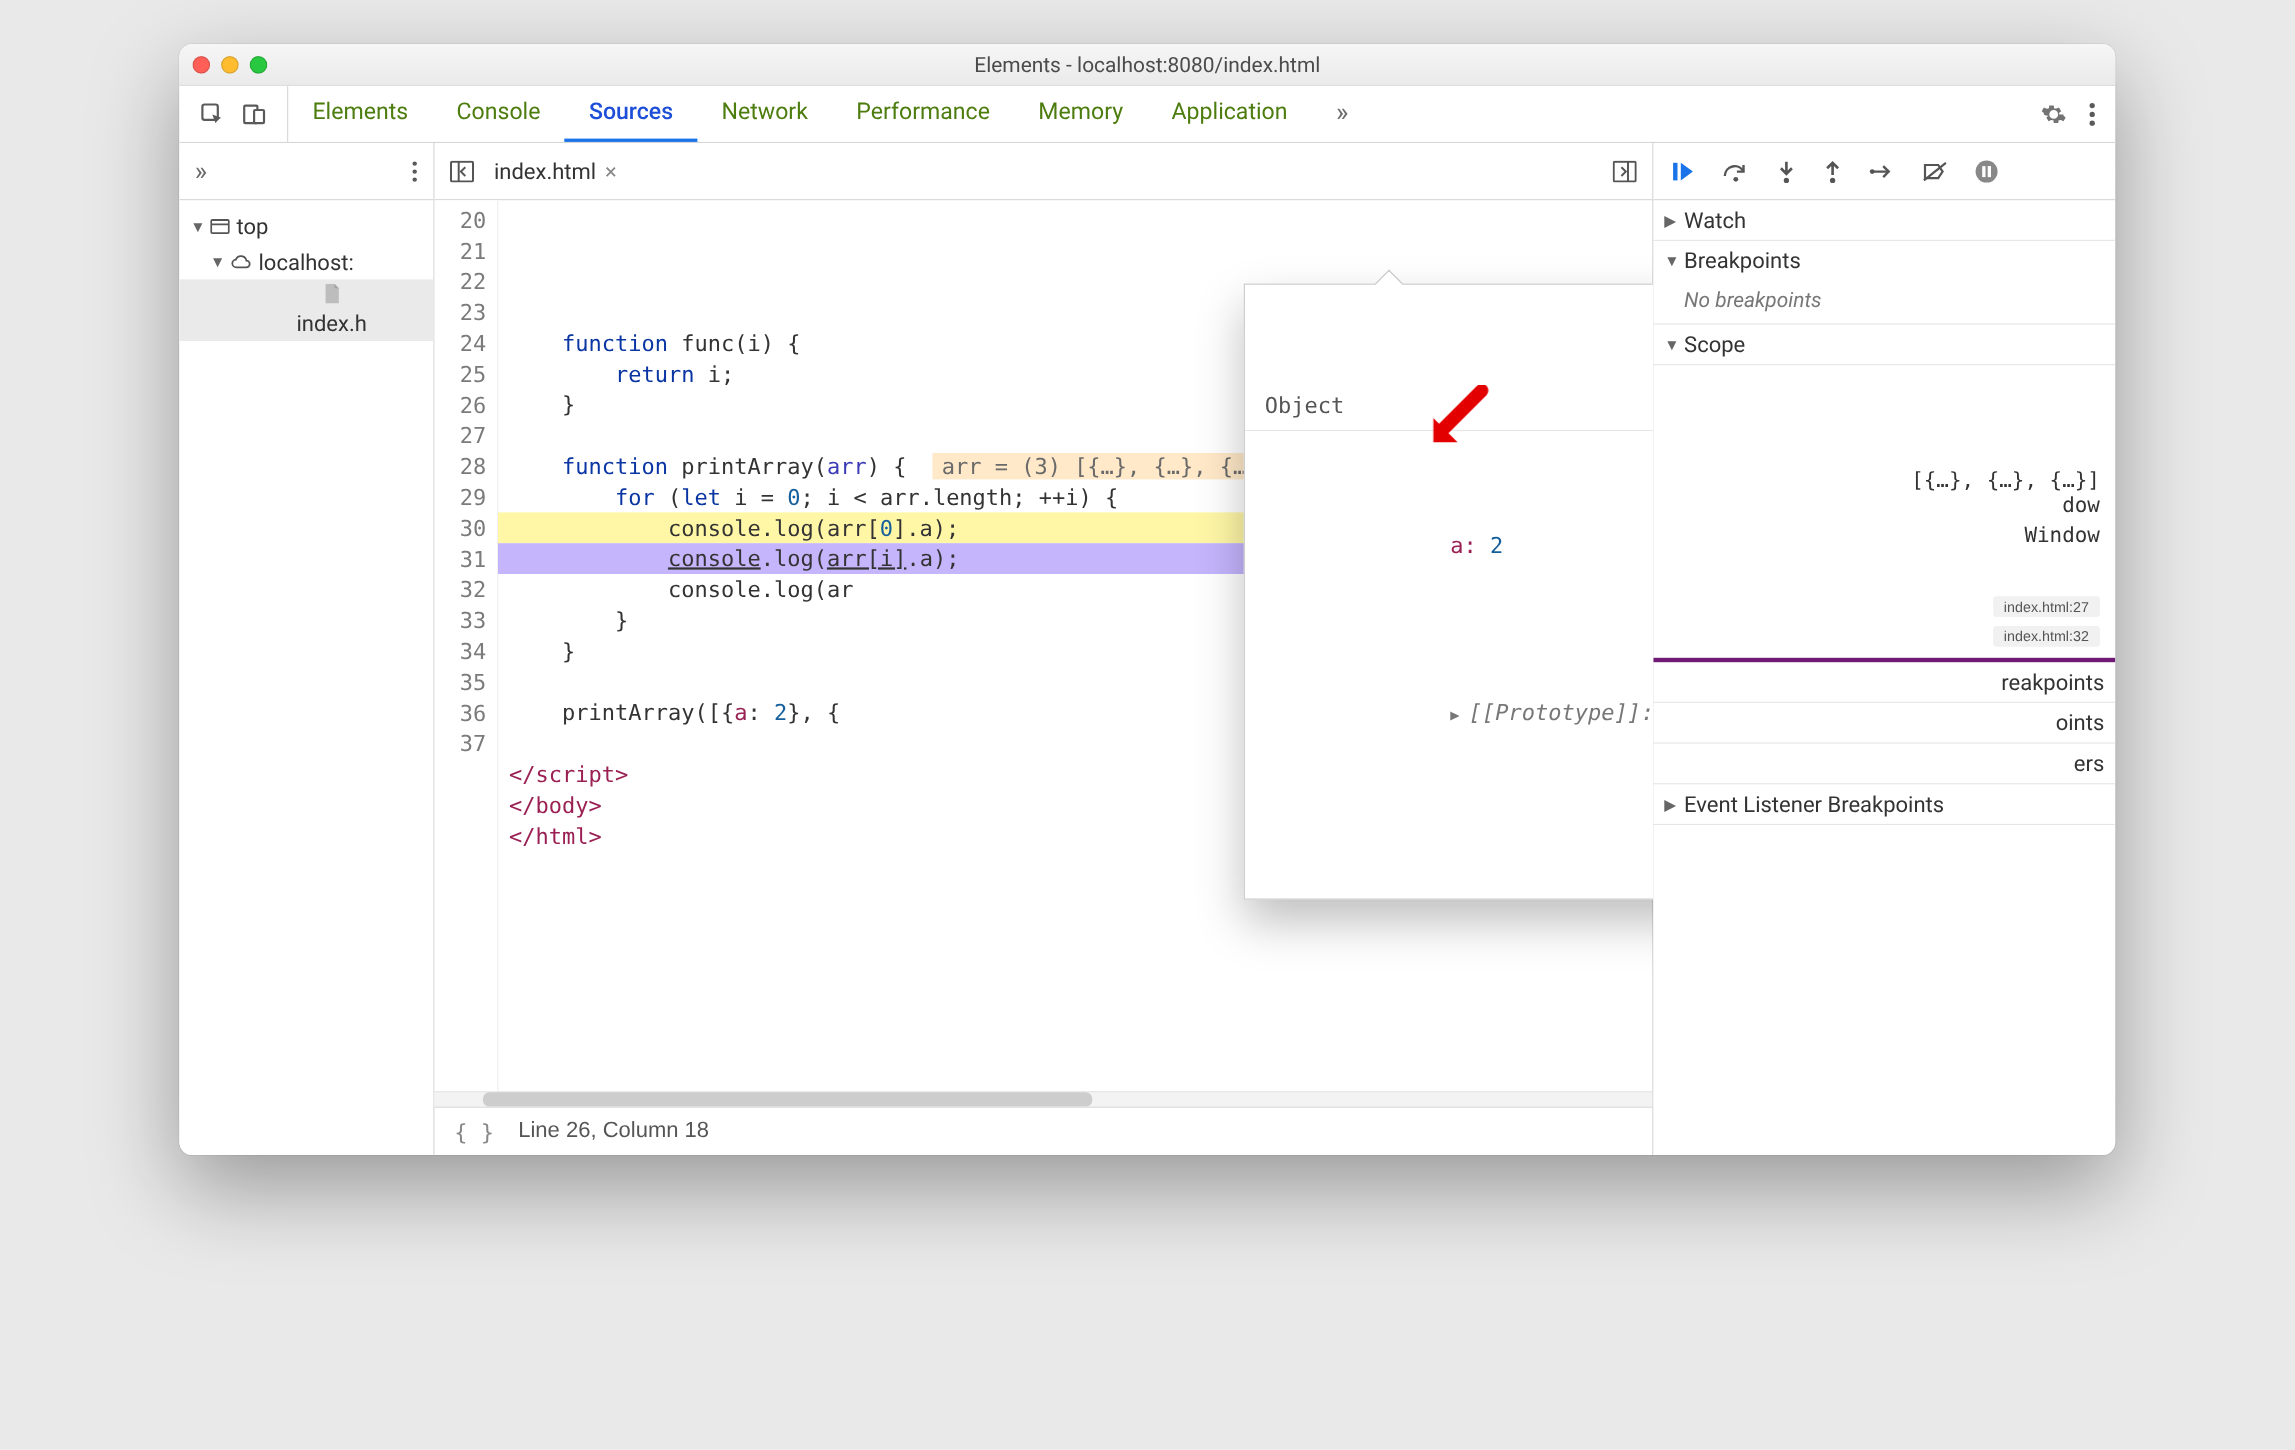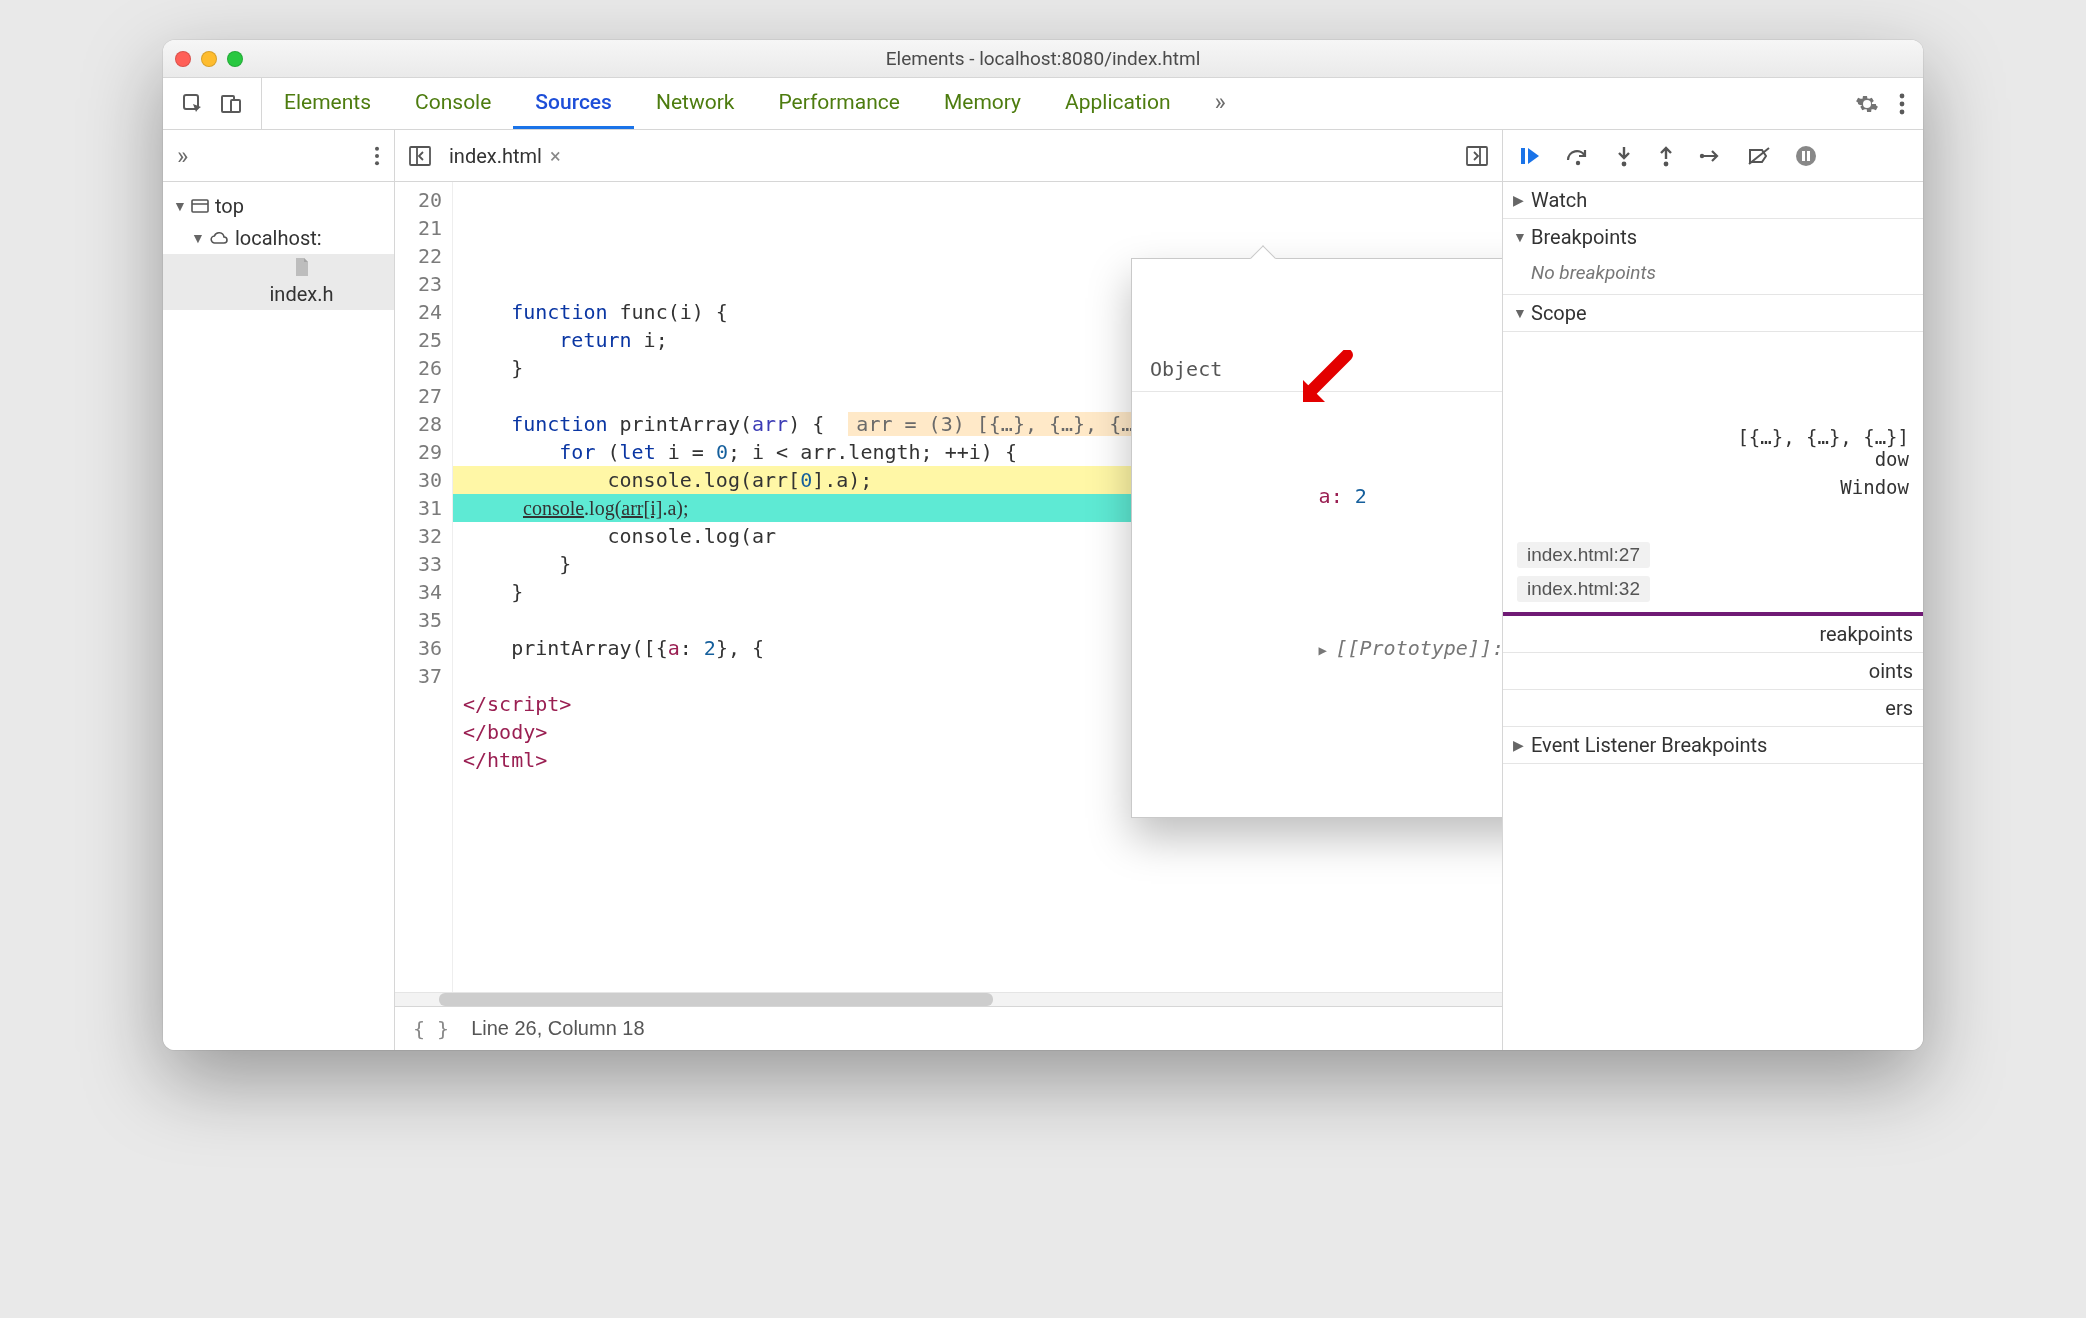--- a/index.html
+++ b/index.html
@@ -113,21 +113,21 @@
     padding: 4px 10px 4px 0;
     border-right: 1px solid #eee;
   }
   .code {
     flex: 1;
     padding: 4px 0;
     white-space: pre; overflow-x: auto;
     position: relative;
   }
   .code .line { padding: 0 10px; position: relative; }
-  .hl-exec { background: #5eead4; font-family: Liberation Serif, serif; }
+  .hl-exec { background: #c4b5fd; }
   .hl-prev { background: #fff7a6; }
   .tok-kw { color: #0a36a3; }
   .tok-str2 { color: #3b3bb5; }
   .tok-num { color: #155f9c; }
   .tok-tag { color: #9a1f52; }
   .tok-prop { color: #9a1f52; }
   .inline-hint {
     background: #ffe9c8; color: #6a6a6a; padding: 0 8px;
   }
   .statusbar {
@@ -156,22 +156,22 @@
   }
   .section {
     border-bottom: 1px solid #e5e5e5;
   }
   .section-header {
     display: flex; align-items: center; gap: 6px;
     padding: 6px 10px; font-size: 20px; color: #333;
   }
   .section-body { padding: 6px 14px 10px 28px; color: #777; font-style: italic; font-size: 19px; }
   .callstack-row {
-    display: flex; align-items: center; 
-    padding: 4px 14px; font-size: 19px; color: #555;
+    display: flex; align-items: center; justify-content: flex-end;
+    padding: 4px 14px; font-size: 13px; color: #555;
     font-family: -apple-system, sans-serif;
   }
   .callstack-row .loc { background: #f1f1f1; padding: 2px 10px; border-radius: 3px; }
   .scope-right-lines { padding: 4px 14px 10px; font-family: Menlo, monospace; font-size: 19px; color: #333; }
   .scope-right-lines .r { text-align: right; }
   
   .popup {
     position: absolute;
     left: 678px; top: 76px;
     width: 680px; min-height: 560px;

